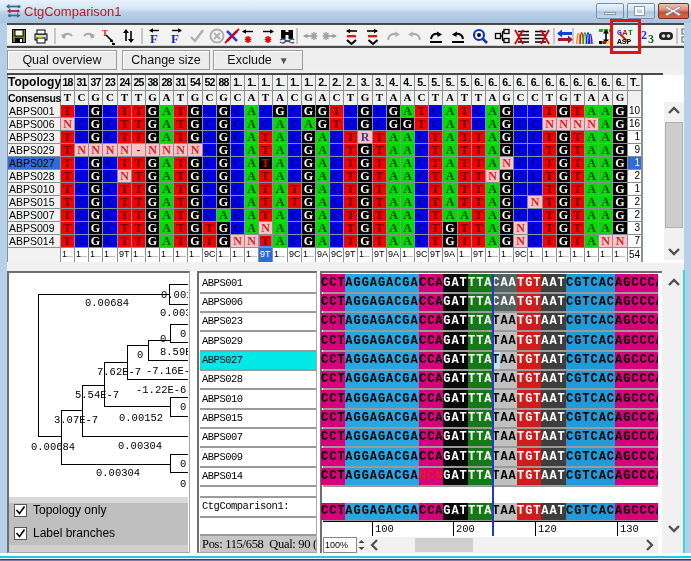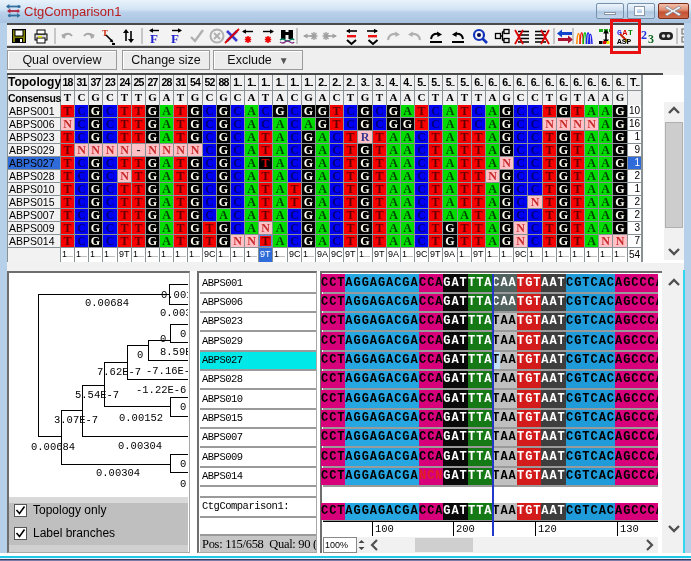--- a/index.html
+++ b/index.html
@@ -251,21 +251,21 @@
 <div class="abs" style="left:75px;top:75px;width:13px;height:15px;background:#f0f0f0;font-size:10.5px;font-weight:bold;color:#000;text-align:center;line-height:14px;letter-spacing:-0.8px;">31</div>
 <div class="cell" style="left:75px;top:91px;width:13px;height:14px;background:#f0f0f0;font-size:11px;color:#000;line-height:13px;">C</div>
 <div class="abs" style="left:89px;top:75px;width:13px;height:15px;background:#f0f0f0;font-size:10.5px;font-weight:bold;color:#000;text-align:center;line-height:14px;letter-spacing:-0.8px;">37</div>
 <div class="cell" style="left:89px;top:91px;width:13px;height:14px;background:#f0f0f0;font-size:11px;color:#000;line-height:13px;">G</div>
 <div class="abs" style="left:103px;top:75px;width:14px;height:15px;background:#f0f0f0;font-size:10.5px;font-weight:bold;color:#000;text-align:center;line-height:14px;letter-spacing:-0.8px;">23</div>
 <div class="cell" style="left:103px;top:91px;width:14px;height:14px;background:#f0f0f0;font-size:11px;color:#000;line-height:13px;">C</div>
 <div class="abs" style="left:118px;top:75px;width:13px;height:15px;background:#f0f0f0;font-size:10.5px;font-weight:bold;color:#000;text-align:center;line-height:14px;letter-spacing:-0.8px;">24</div>
 <div class="cell" style="left:118px;top:91px;width:13px;height:14px;background:#f0f0f0;font-size:11px;color:#000;line-height:13px;">T</div>
 <div class="abs" style="left:132px;top:75px;width:13px;height:15px;background:#f0f0f0;font-size:10.5px;font-weight:bold;color:#000;text-align:center;line-height:14px;letter-spacing:-0.8px;">25</div>
 <div class="cell" style="left:132px;top:91px;width:13px;height:14px;background:#f0f0f0;font-size:11px;color:#000;line-height:13px;">T</div>
-<div class="abs" style="left:146px;top:75px;width:13px;height:15px;background:#f0f0f0;font-size:10.5px;font-weight:bold;color:#000;text-align:center;line-height:14px;letter-spacing:-0.8px;">27</div>
+<div class="abs" style="left:146px;top:75px;width:13px;height:15px;background:#f0f0f0;font-size:10.5px;font-weight:bold;color:#000;text-align:center;line-height:14px;letter-spacing:-0.8px;">38</div>
 <div class="cell" style="left:146px;top:91px;width:13px;height:14px;background:#f0f0f0;font-size:11px;color:#000;line-height:13px;">G</div>
 <div class="abs" style="left:160px;top:75px;width:13px;height:15px;background:#f0f0f0;font-size:10.5px;font-weight:bold;color:#000;text-align:center;line-height:14px;letter-spacing:-0.8px;">28</div>
 <div class="cell" style="left:160px;top:91px;width:13px;height:14px;background:#f0f0f0;font-size:11px;color:#000;line-height:13px;">A</div>
 <div class="abs" style="left:174px;top:75px;width:13px;height:15px;background:#f0f0f0;font-size:10.5px;font-weight:bold;color:#000;text-align:center;line-height:14px;letter-spacing:-0.8px;">31</div>
 <div class="cell" style="left:174px;top:91px;width:13px;height:14px;background:#f0f0f0;font-size:11px;color:#000;line-height:13px;">T</div>
 <div class="abs" style="left:188px;top:75px;width:14px;height:15px;background:#f0f0f0;font-size:10.5px;font-weight:bold;color:#000;text-align:center;line-height:14px;letter-spacing:-0.8px;">54</div>
 <div class="cell" style="left:188px;top:91px;width:14px;height:14px;background:#f0f0f0;font-size:11px;color:#000;line-height:13px;">G</div>
 <div class="abs" style="left:203px;top:75px;width:13px;height:15px;background:#f0f0f0;font-size:10.5px;font-weight:bold;color:#000;text-align:center;line-height:14px;letter-spacing:-0.8px;">52</div>
 <div class="cell" style="left:203px;top:91px;width:13px;height:14px;background:#f0f0f0;font-size:11px;color:#000;line-height:13px;">C</div>
 <div class="abs" style="left:217px;top:75px;width:13px;height:15px;background:#f0f0f0;font-size:10.5px;font-weight:bold;color:#000;text-align:center;line-height:14px;letter-spacing:-0.8px;">88</div>

